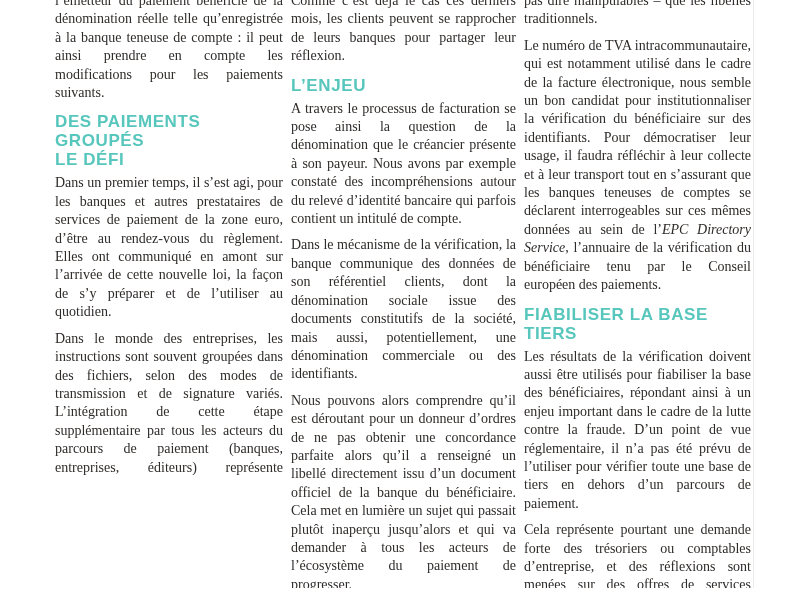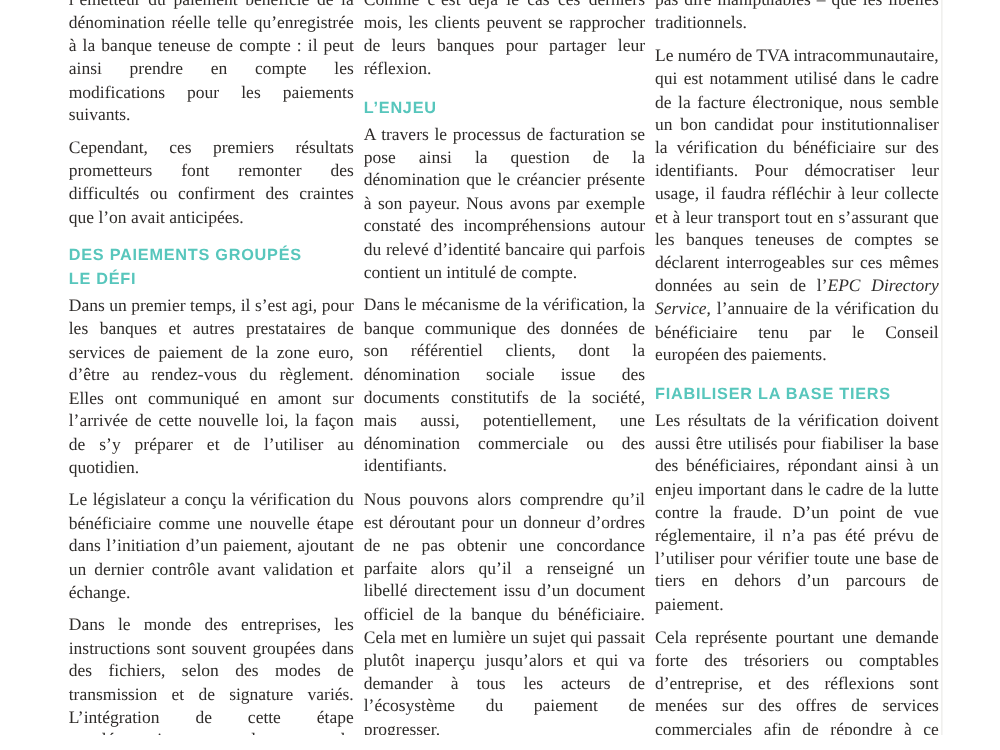--- a/index.html
+++ b/index.html
@@ -41,21 +41,21 @@
     hyphens:auto;
     -webkit-hyphens:auto;
   }
   .column p.continues{
     margin-bottom:0;
     text-align-last:justify;
   }
   .column h3{
     font-family:"Liberation Sans", sans-serif;
     font-weight:700;
-    font-size:13px;
+    font-size:17px;
     line-height:19px;
     letter-spacing:0.6px;
     color:var(--heading-color);
     margin:10px 0 5px 0;
     text-align:left;
   }
   .column h3 .hline{display:block;}
   .column em{font-style:italic;}
   .page-edge{
     position:absolute;
@@ -64,27 +64,25 @@
     background:#ecece9;
   }
 </style>
 </head>
 <body>
 
 <div class="page">
   <div class="columns" id="columns">
       <section class="column column-1">
         <p>l’émetteur du paiement bénéficie de la dénomination réelle telle qu’enregistrée à la banque teneuse de compte : il peut ainsi prendre en compte les modifications pour les paiements suivants.</p>
-        <p>Cependant, ces premiers résultats prometteurs font remonter des difficultés ou confirment des craintes que l’on avait anticipées.</p>
         <h3>
           <span class="hline">DES PAIEMENTS GROUPÉS</span>
           <span class="hline">LE DÉFI</span>
         </h3>
         <p>Dans un premier temps, il s’est agi, pour les banques et autres prestataires de services de paiement de la zone euro, d’être au rendez-vous du règlement. Elles ont communiqué en amont sur l’arrivée de cette nouvelle loi, la façon de s’y préparer et de l’utiliser au quotidien.</p>
-        <p>Le législateur a conçu la vérification du bénéficiaire comme une nouvelle étape dans l’initiation d’un paiement, ajoutant un dernier contrôle avant validation et échange.</p>
         <p class="continues">Dans le monde des entreprises, les instructions sont souvent groupées dans des fichiers, selon des modes de transmission et de signature variés. L’intégration de cette étape supplémentaire par tous les acteurs du parcours de paiement (banques, entreprises, éditeurs) représente</p>
       </section>
       <section class="column column-2">
         <p>Comme c’est déjà le cas ces derniers mois, les clients peuvent se rapprocher de leurs banques pour partager leur réflexion.</p>
         <h3>
           <span class="hline">L’ENJEU</span>
         </h3>
         <p>A travers le processus de facturation se pose ainsi la question de la dénomination que le créancier présente à son payeur. Nous avons par exemple constaté des incompréhensions autour du relevé d’identité bancaire qui parfois contient un intitulé de compte.</p>
         <p>Dans le mécanisme de la vérification, la banque communique des données de son référentiel clients, dont la dénomination sociale issue des documents constitutifs de la société, mais aussi, potentiellement, une dénomination commerciale ou des identifiants.</p>
         <p>Nous pouvons alors comprendre qu’il est déroutant pour un donneur d’ordres de ne pas obtenir une concordance parfaite alors qu’il a renseigné un libellé directement issu d’un document officiel de la banque du bénéficiaire. Cela met en lumière un sujet qui passait plutôt inaperçu jusqu’alors et qui va demander à tous les acteurs de l’écosystème du paiement de progresser.</p>

